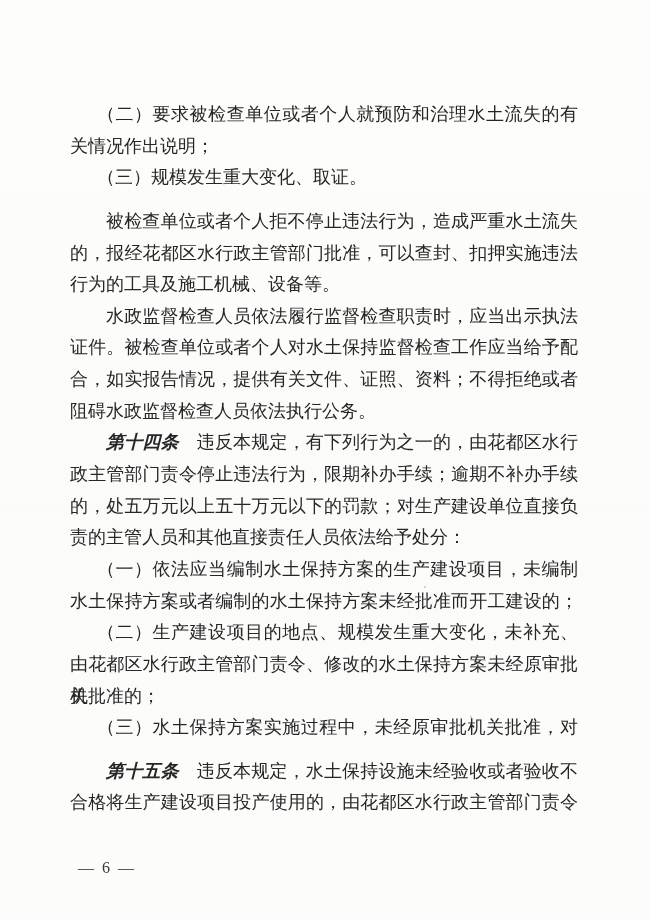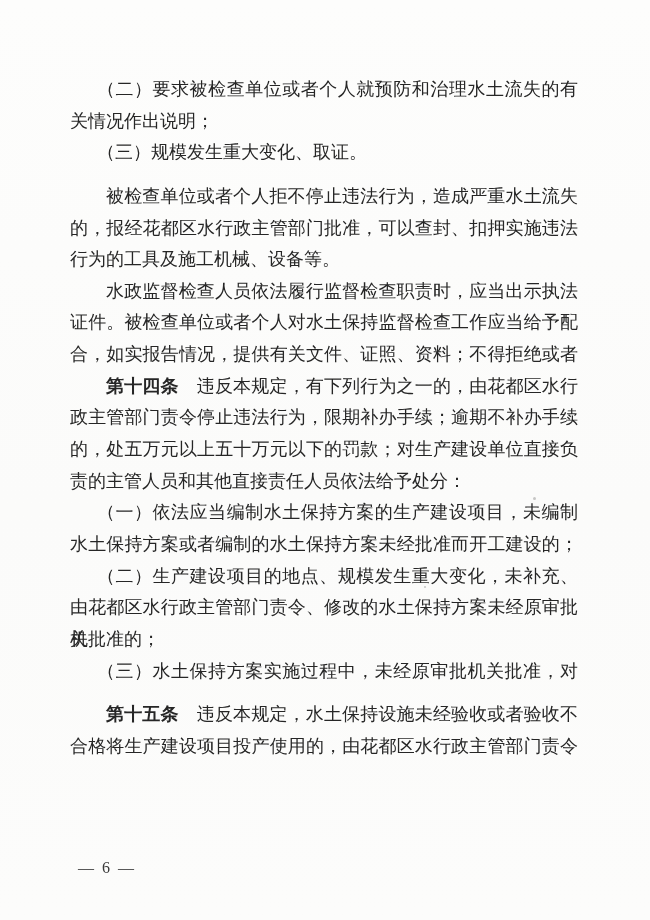--- a/index.html
+++ b/index.html
@@ -15,39 +15,40 @@
     font-family: "Liberation Serif", "DejaVu Serif", serif;
   }
   .scan-page {
     position: absolute;
     inset: 0;
     background: linear-gradient(180deg, #fdfdfc 0%, #fbfbfa 55%, #fcfcfb 100%);
   }
   .doc-body {
     position: absolute;
     left: 70px;
-    top: 74px;
+    top: 99px;
     width: 508px;
     color: #262626;
     font-size: 18px;
     letter-spacing: 0;
   }
   .line {
     height: 31.65px;
     line-height: 31.65px;
     text-align: justify;
     text-justify: inter-character;
     overflow: visible;
     white-space: pre-wrap;
   }
   .line.just {
     text-align-last: justify;
   }
   .line .bold {
     font-weight: bold;
+    font-style: italic;
   }
   .page-number {
     position: absolute;
     left: 78px;
     top: 856px;
     font-size: 16px;
     line-height: 24px;
     color: #3a3a3a;
     letter-spacing: 2px;
   }
@@ -71,20 +72,21 @@
 
   <div class="line just" style="text-indent: 1.5em;">（二）要求被检查单位或者个人就预防和治理水土流失的有</div>
       <div class="line">关情况作出说明；</div>
       <div class="line" style="text-indent: 1.5em;">（三）规模发生重大变化、取证。</div>
       <div class="line just" style="text-indent: 2em; margin-top: 12px;">被检查单位或者个人拒不停止违法行为，造成严重水土流失</div>
       <div class="line just">的，报经花都区水行政主管部门批准，可以查封、扣押实施违法</div>
       <div class="line">行为的工具及施工机械、设备等。</div>
       <div class="line just" style="text-indent: 2em;">水政监督检查人员依法履行监督检查职责时，应当出示执法</div>
       <div class="line just">证件。被检查单位或者个人对水土保持监督检查工作应当给予配</div>
       <div class="line just">合，如实报告情况，提供有关文件、证照、资料；不得拒绝或者</div>
+      <div class="line">阻碍水政监督检查人员依法执行公务。</div>
       <div class="line just" style="text-indent: 2em;"><span class="bold">第十四条</span>　违反本规定，有下列行为之一的，由花都区水行</div>
       <div class="line just">政主管部门责令停止违法行为，限期补办手续；逾期不补办手续</div>
       <div class="line just">的，处五万元以上五十万元以下的罚款；对生产建设单位直接负</div>
       <div class="line">责的主管人员和其他直接责任人员依法给予处分：</div>
       <div class="line just" style="text-indent: 1.5em;">（一）依法应当编制水土保持方案的生产建设项目，未编制</div>
       <div class="line just">水土保持方案或者编制的水土保持方案未经批准而开工建设的；</div>
       <div class="line just" style="text-indent: 1.5em;">（二）生产建设项目的地点、规模发生重大变化，未补充、</div>
       <div class="line just">由花都区水行政主管部门责令、修改的水土保持方案未经原审批机</div>
       <div class="line">关批准的；</div>
       <div class="line just" style="text-indent: 1.5em;">（三）水土保持方案实施过程中，未经原审批机关批准，对</div>

